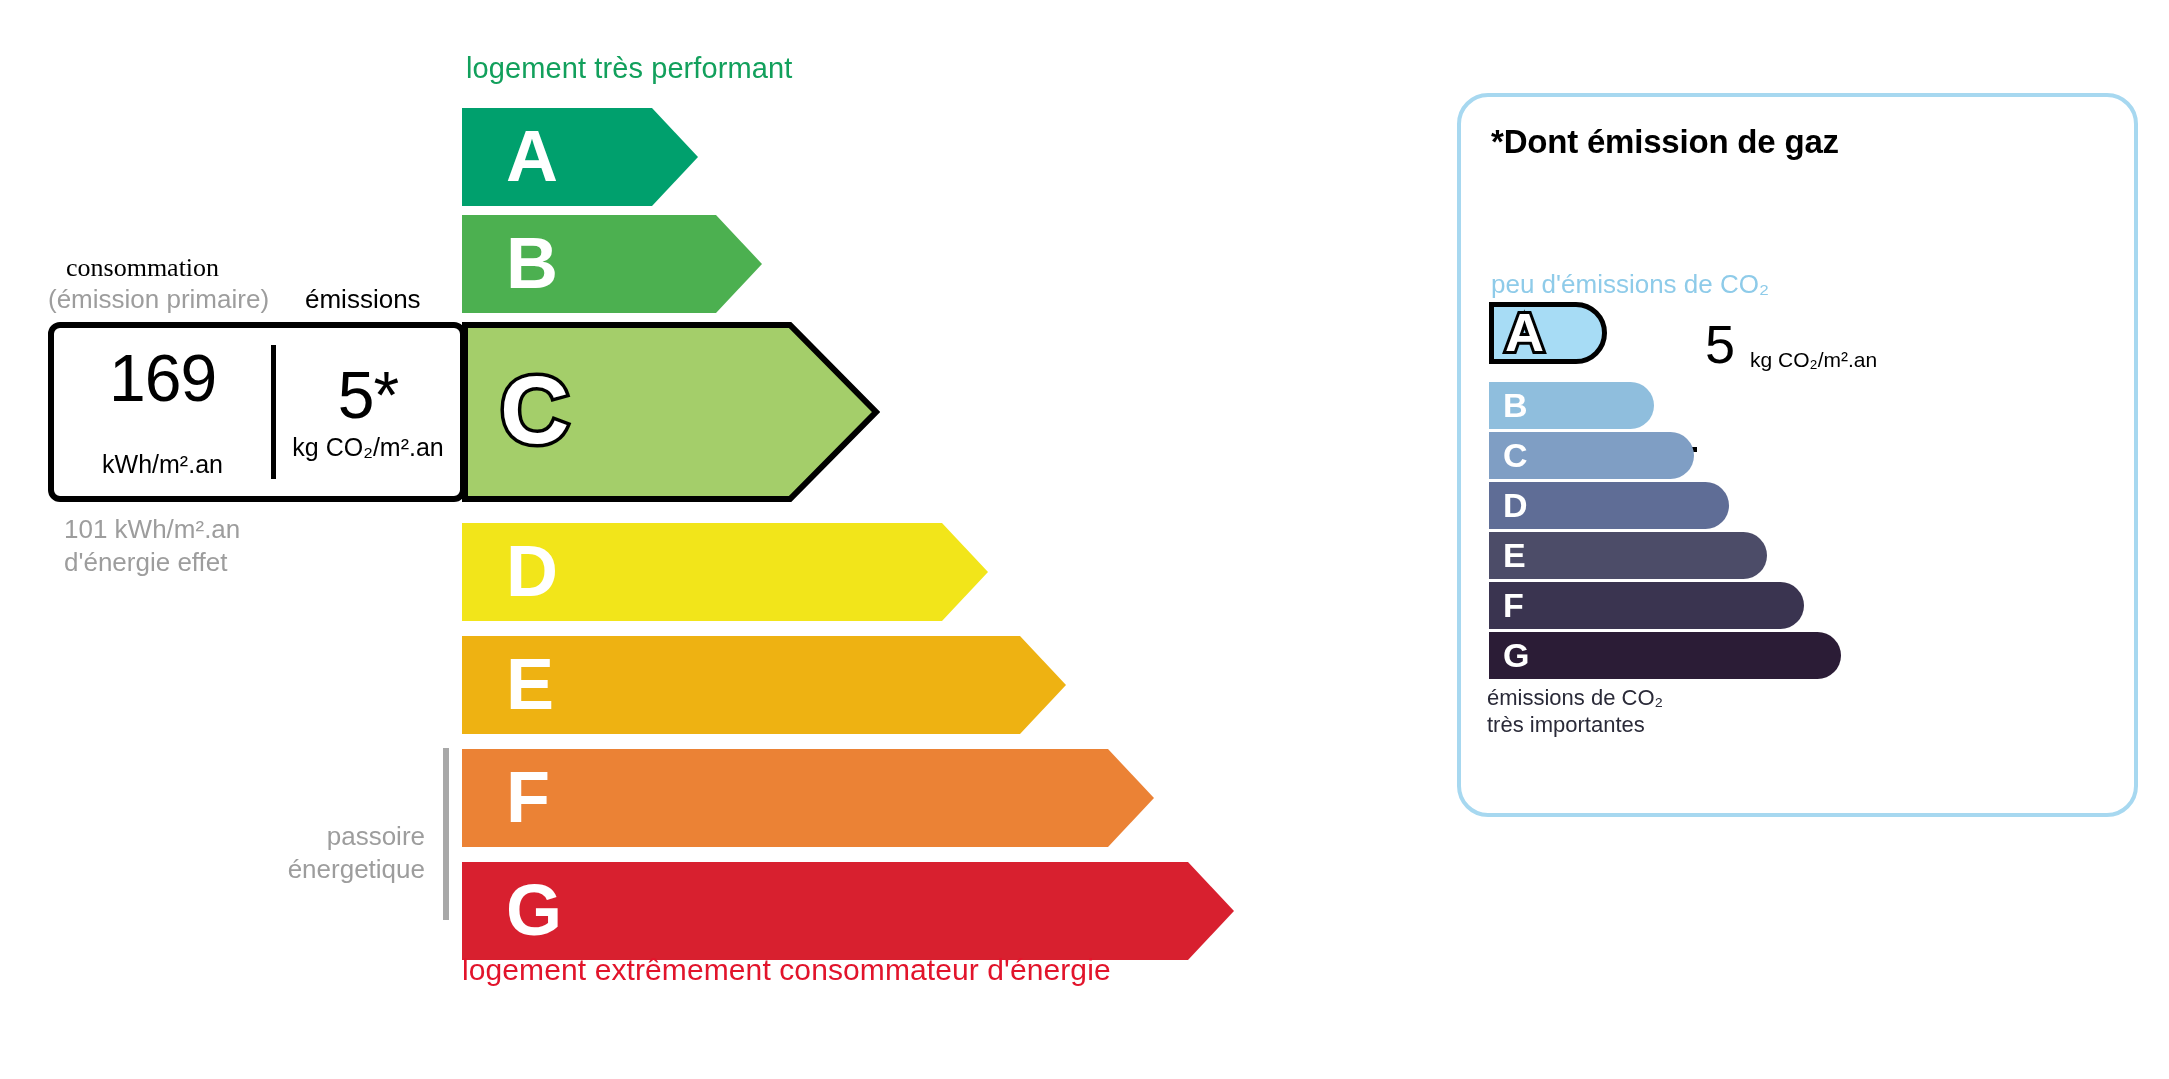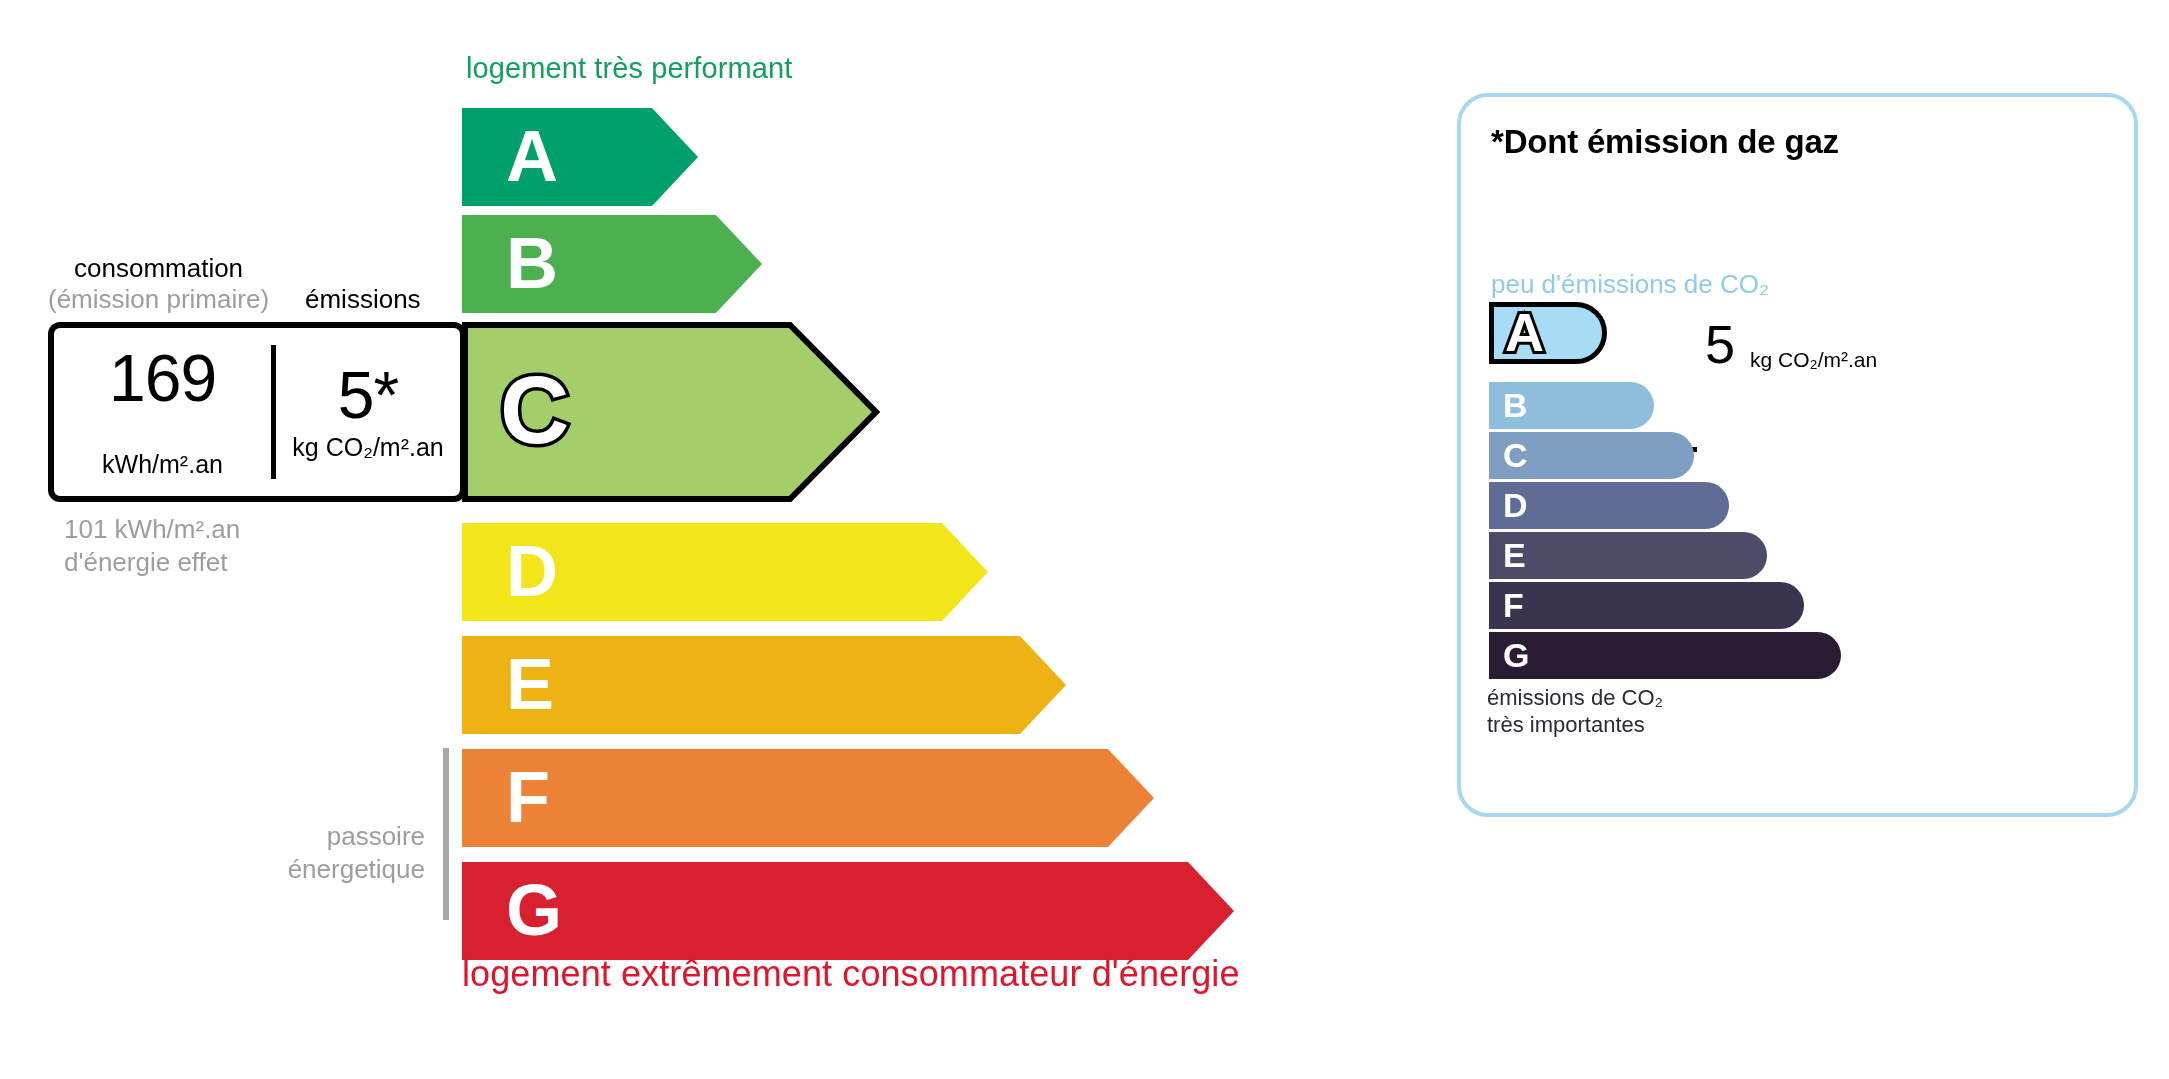--- a/index.html
+++ b/index.html
@@ -28,21 +28,21 @@
     left: 466px; top: 52px;
     font-size: 29px;
     color: #12a05c;
     white-space: nowrap;
     letter-spacing: 0.1px;
   }
   
   #label-bottom {
     position: absolute;
     left: 462px; top: 953px;
-    font-size: 36px;
+    font-size: 30px;
     color: #e2142b;
     white-space: nowrap;
     letter-spacing: 0.1px;
   }
 
   
   .arrow-row {
     position: absolute;
     left: 462px;
   }
@@ -108,21 +108,21 @@
     margin-top: 5px;
     white-space: nowrap;
   }
 
   .col-caption {
     position: absolute;
     font-size: 26px;
     color: #000000;
     white-space: nowrap;
   }
-  #caption-consommation { left: 74px; top: 253px; }
+  #caption-consommation { left: 66px; top: 253px; font-family: Liberation Serif, serif; }
   #caption-energie-primaire { left: 48px; top: 284px; color: #9d9d9d; }
   #caption-emissions { left: 305px; top: 284px; }
 
   #final-energy {
     position: absolute;
     left: 64px; top: 513px;
     font-size: 26px;
     line-height: 1.27;
     color: #9d9d9d;
     white-space: nowrap;

